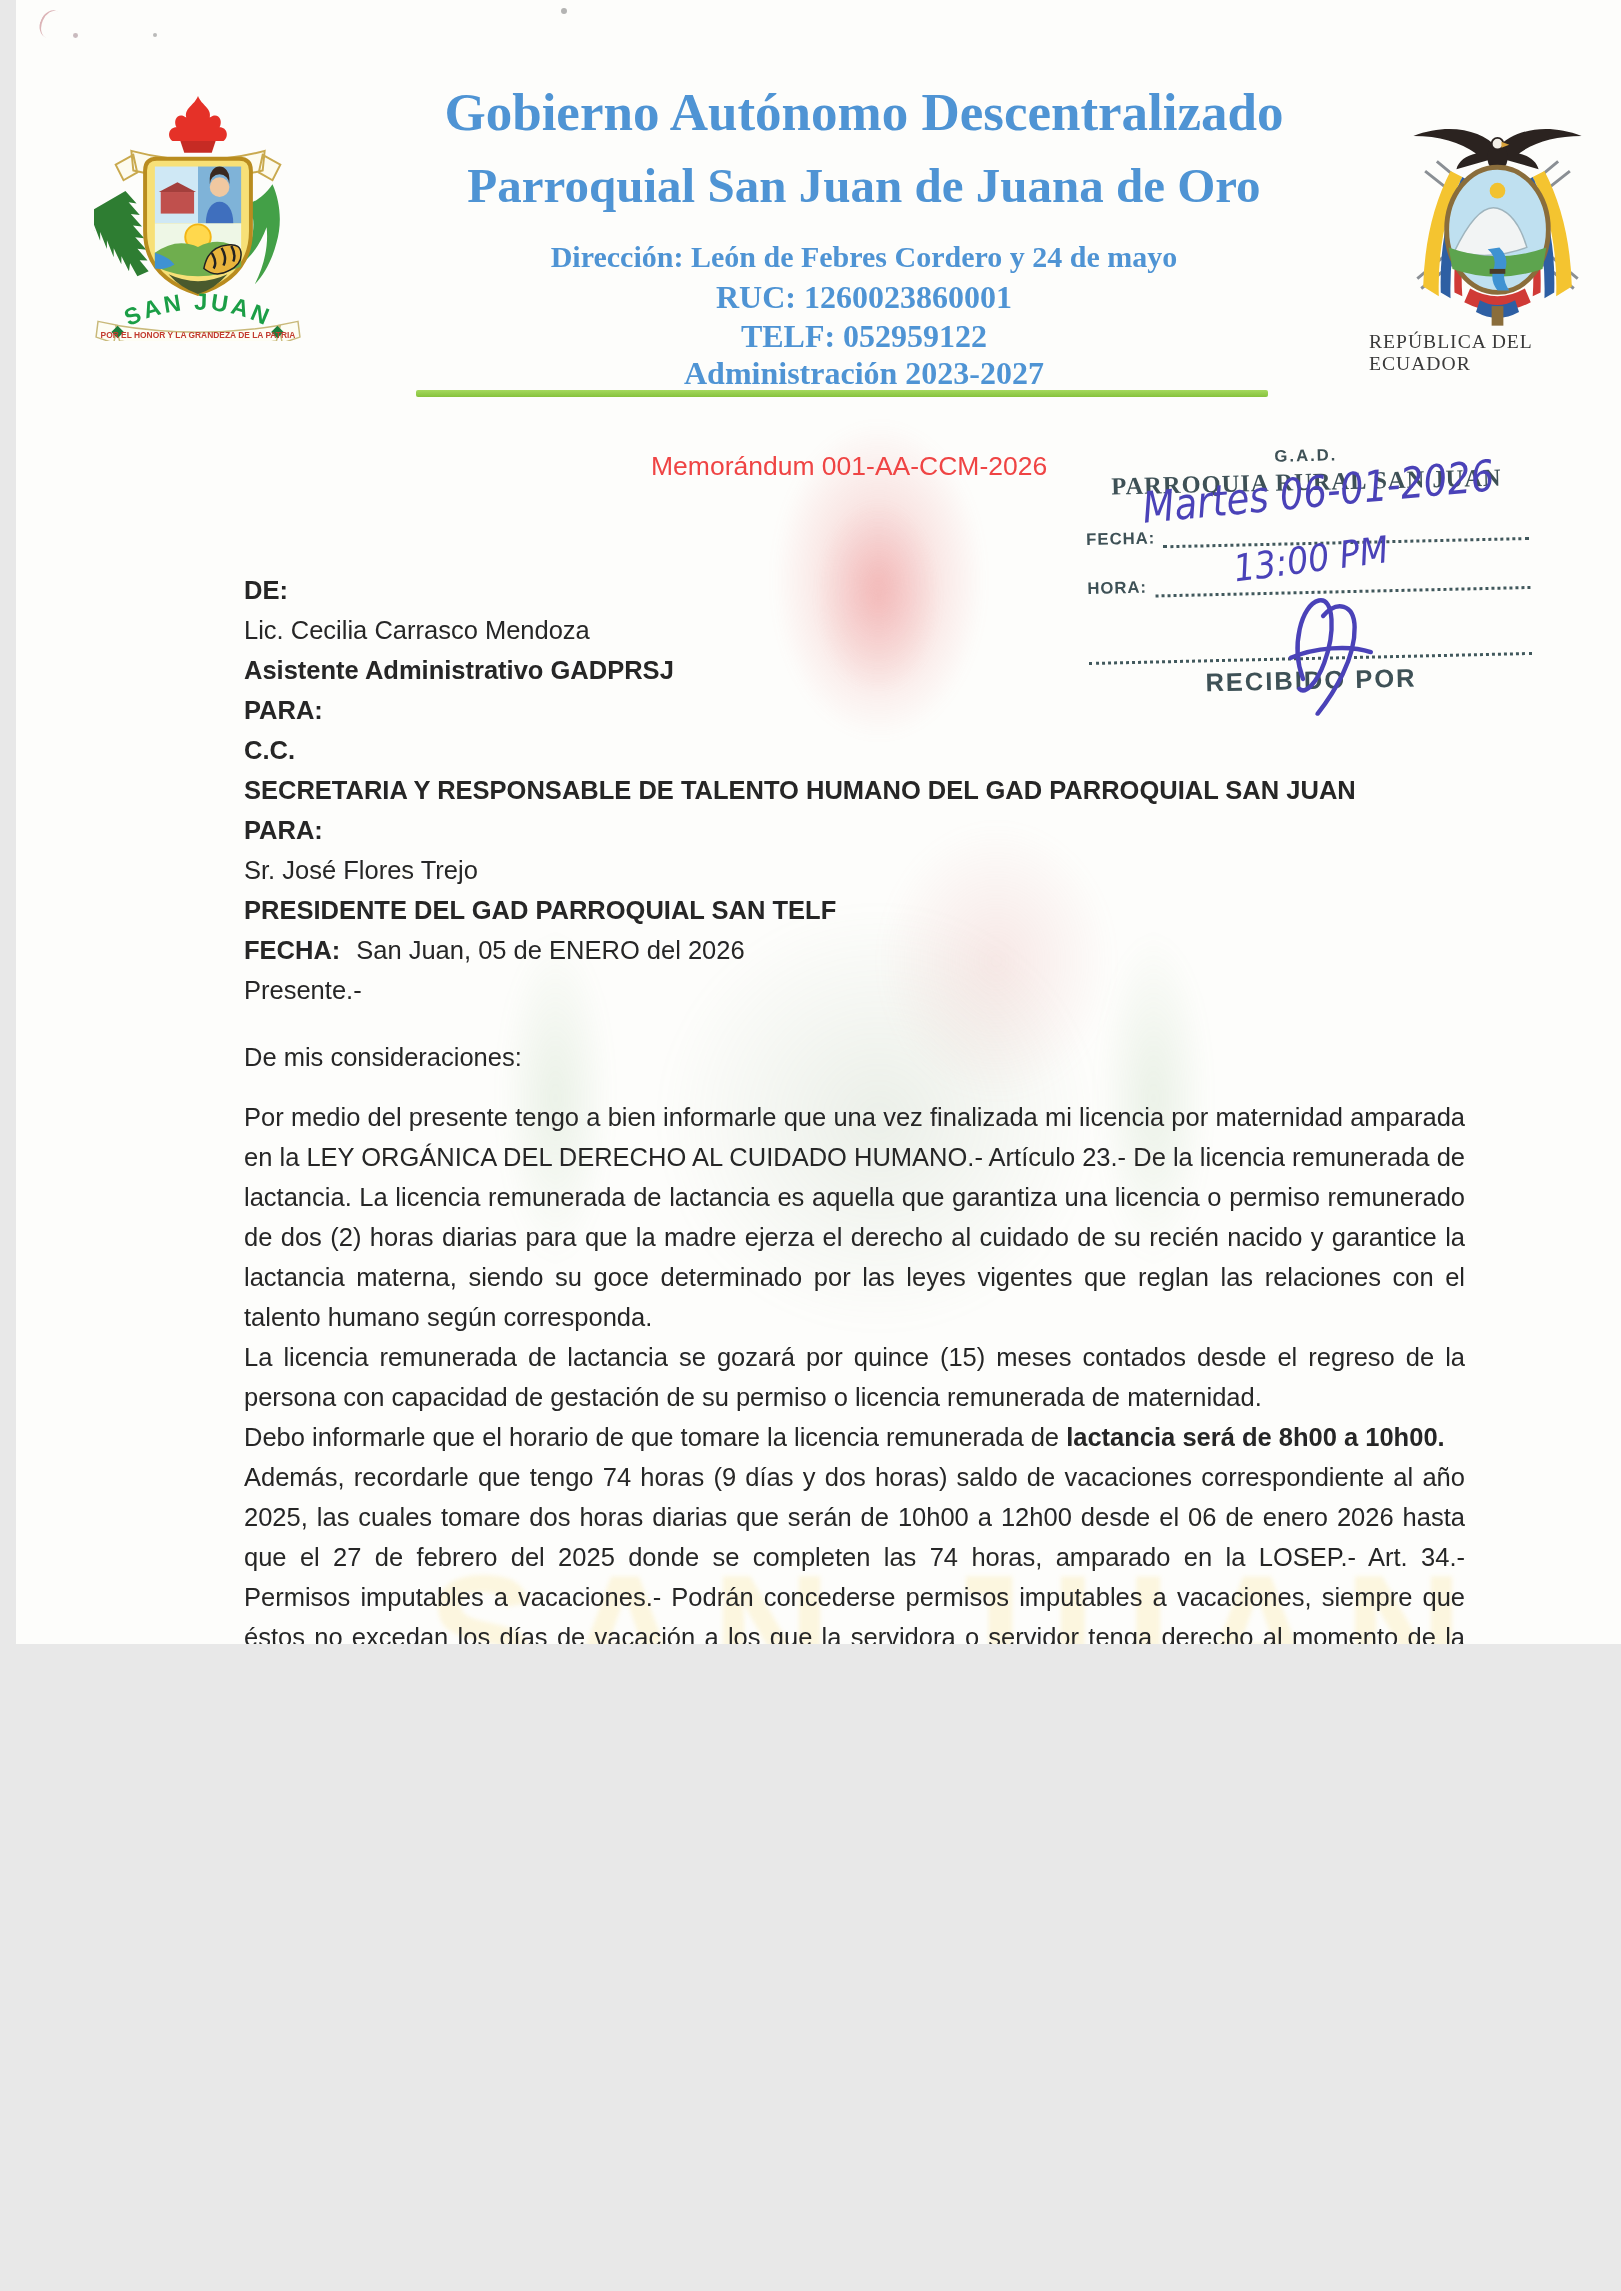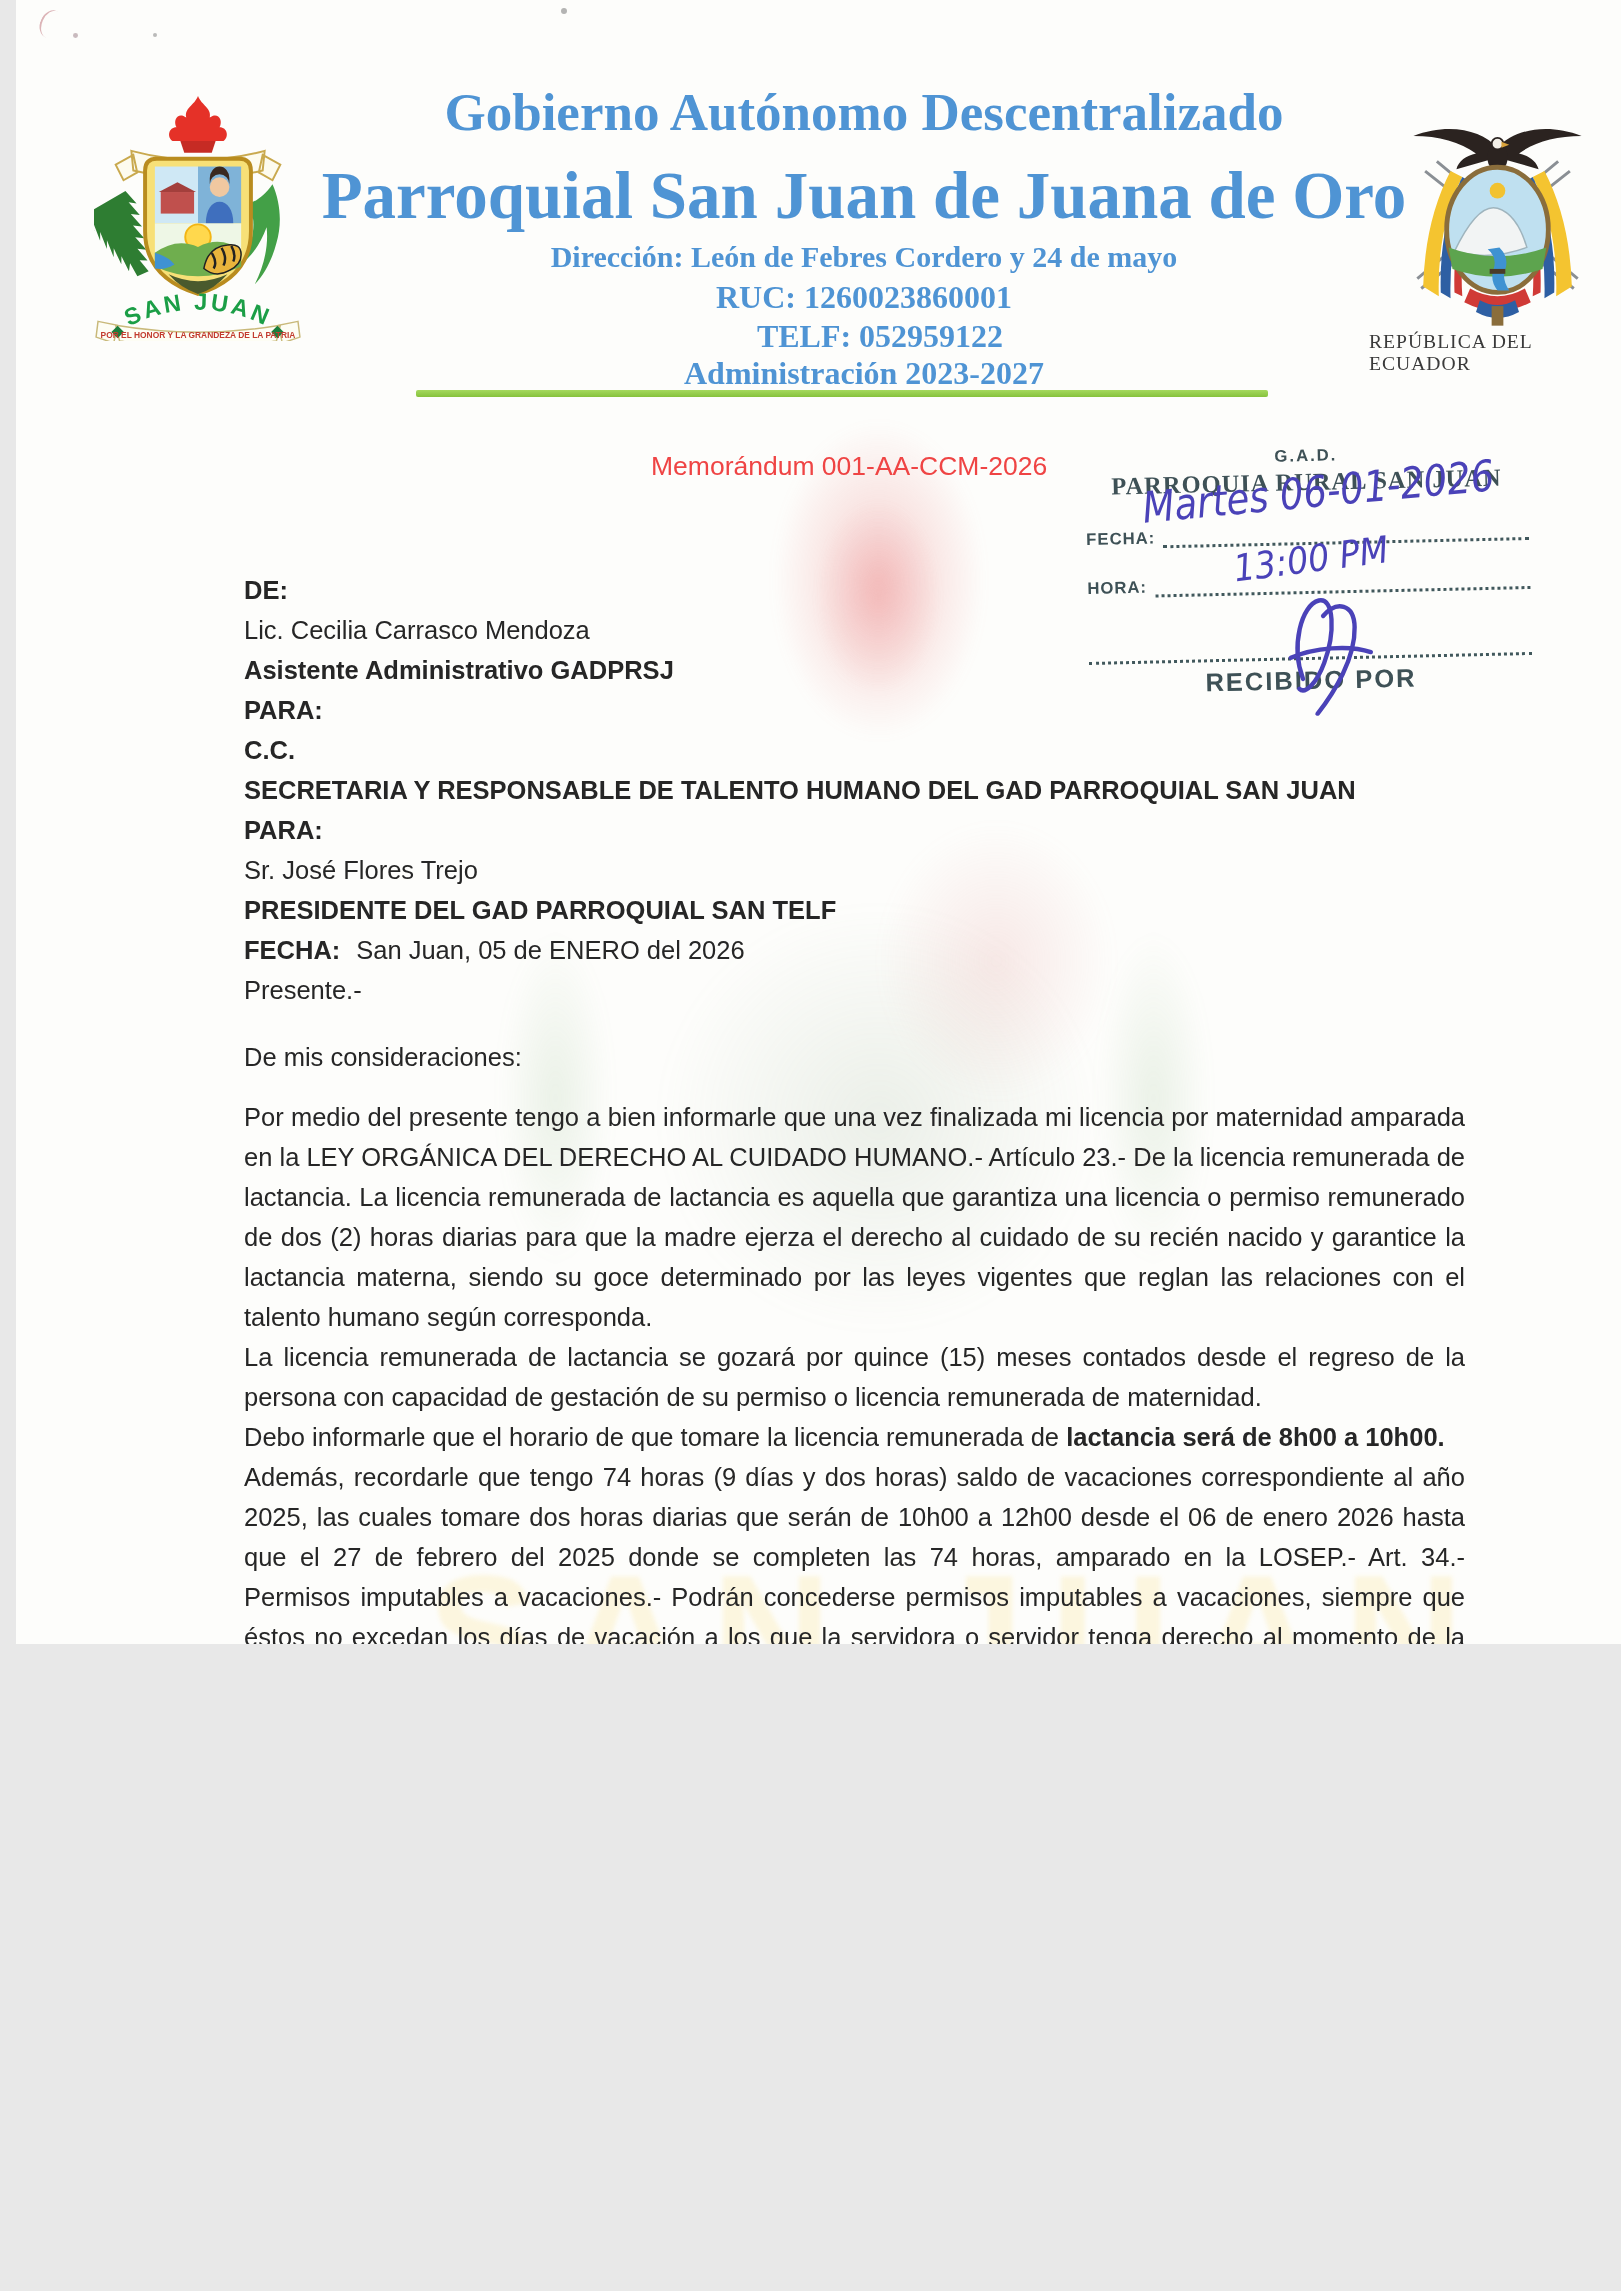--- a/index.html
+++ b/index.html
@@ -3,24 +3,24 @@
 <meta charset="utf-8">
 <style>
   html,body{margin:0;padding:0;background:#e8e8e8;}
   .page{position:relative;width:1621px;height:1644px;background:#fdfdfb;overflow:hidden;
         font-family:"Liberation Sans",sans-serif;color:#262626;margin-left:16px;}
 
   
   .hdr-center{position:absolute;left:294px;top:0;width:1108px;text-align:center;
               font-family:"Liberation Serif",serif;font-weight:bold;color:#4f94d4;}
   .hdr-l1{position:absolute;left:0;top:82px;width:100%;font-size:53px;}
-  .hdr-l2{position:absolute;left:0;top:157px;width:100%;font-size:67px;}
+  .hdr-l2{position:absolute;left:0;top:157px;width:100%;font-size:49px;}
   .hdr-l3{position:absolute;left:0;top:240px;width:100%;font-size:30px;}
   .hdr-l4{position:absolute;left:0;top:279px;width:100%;font-size:32px;}
-  .hdr-l5{position:absolute;left:16px;top:318px;width:100%;font-size:32px;}
+  .hdr-l5{position:absolute;left:0;top:318px;width:100%;font-size:32px;}
   .hdr-l6{position:absolute;left:0;top:355px;width:100%;font-size:32px;}
   .green-line{position:absolute;left:400px;top:390px;width:852px;height:6.9px;
               background:linear-gradient(180deg,#a5d95e,#86c23c);border-radius:2px;}
 
   .crest-left{position:absolute;left:78px;top:94px;width:208px;height:247px;}
   .crest-right{position:absolute;left:1370px;top:114px;width:223px;height:214px;}
   .crest-right-caption{position:absolute;left:1353px;top:331px;width:259px;text-align:left;
         font-family:"Liberation Serif",serif;font-size:19.6px;letter-spacing:1px;color:#3a3a3a;}
 
   

